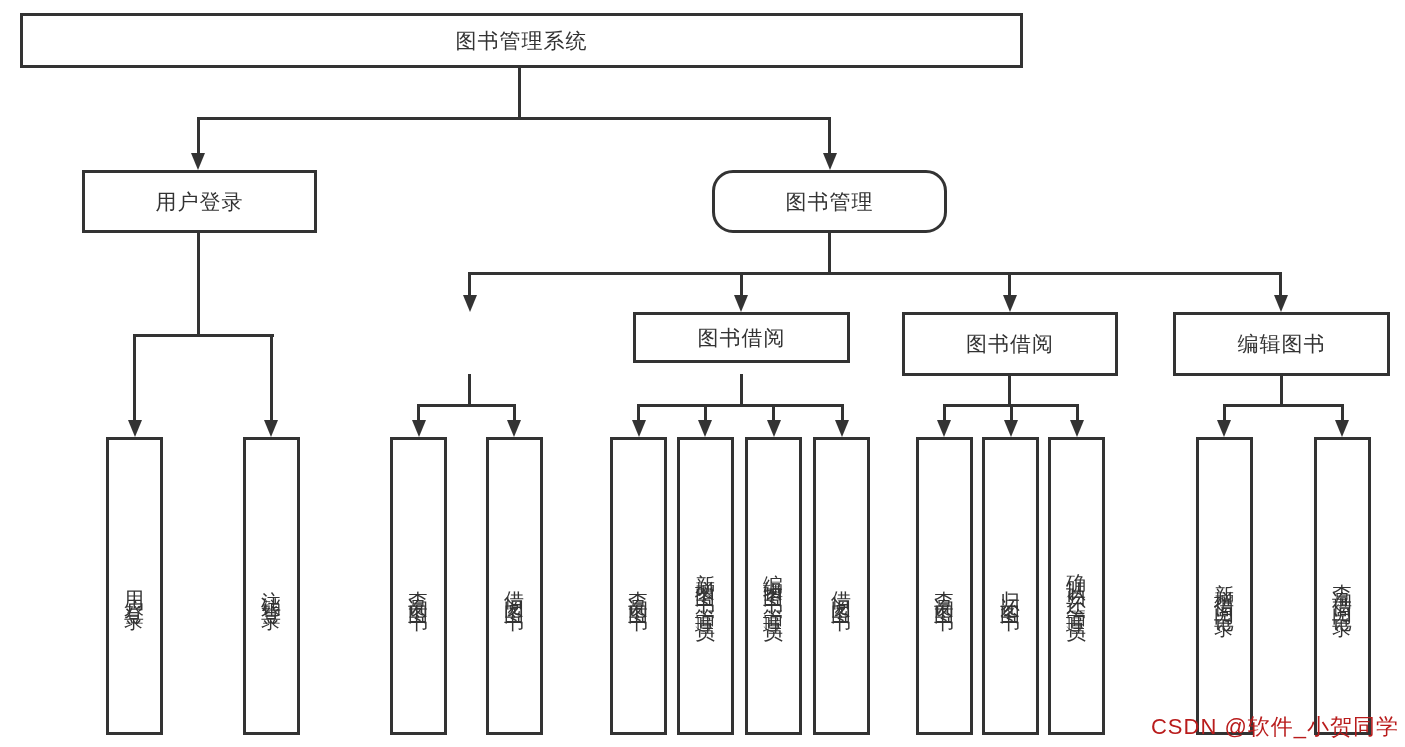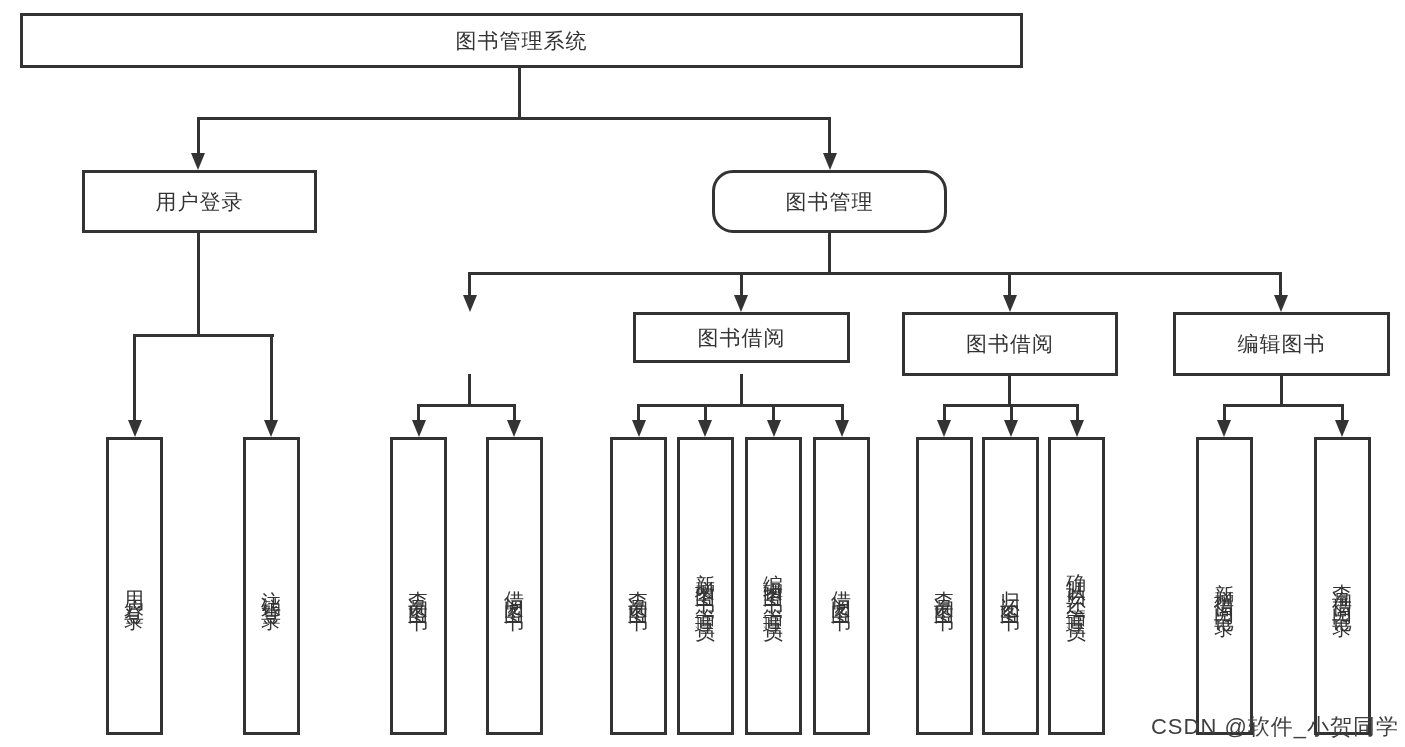--- a/index.html
+++ b/index.html
@@ -35,21 +35,21 @@
   .arrow{
     position:absolute;width:0;height:0;
     border-left:7px solid transparent;
     border-right:7px solid transparent;
     border-top:17px solid #333333;
   }
   .watermark{
     position:absolute;
     right:6px;bottom:5px;
     font-size:22px;
-    color:#404040;
+    color:#b91c1c;
     letter-spacing:1px;
     white-space:nowrap;
   }
 </style>
 </head>
 <body>
 
 <div id="canvas">
 
   <div class="box" style="left:20px;top:13px;width:1003px;height:55px;">

